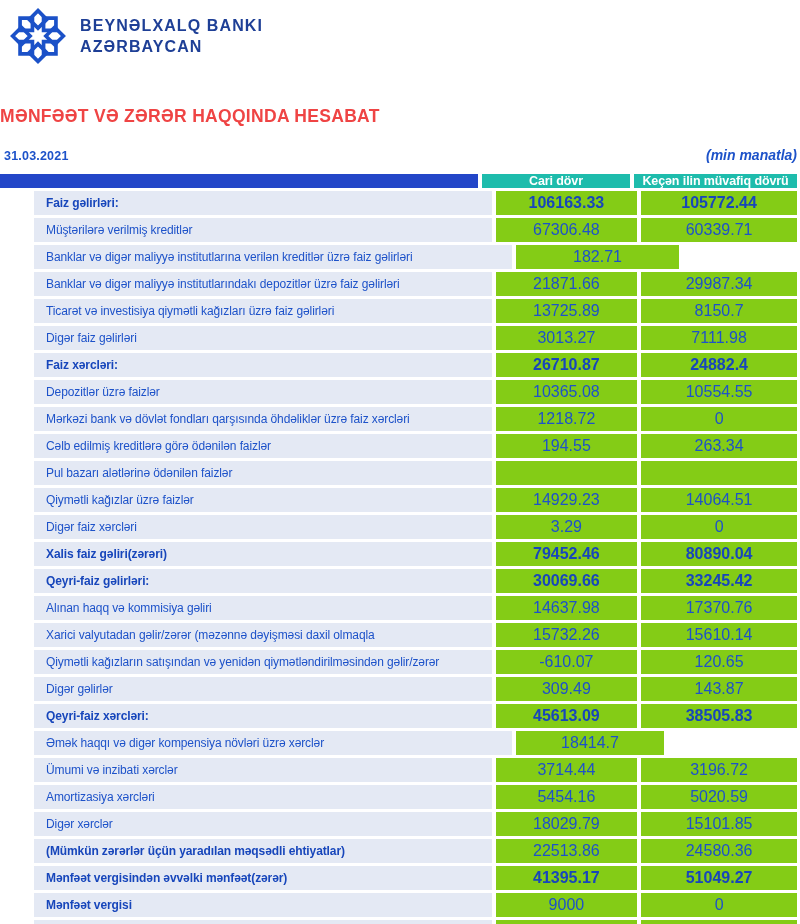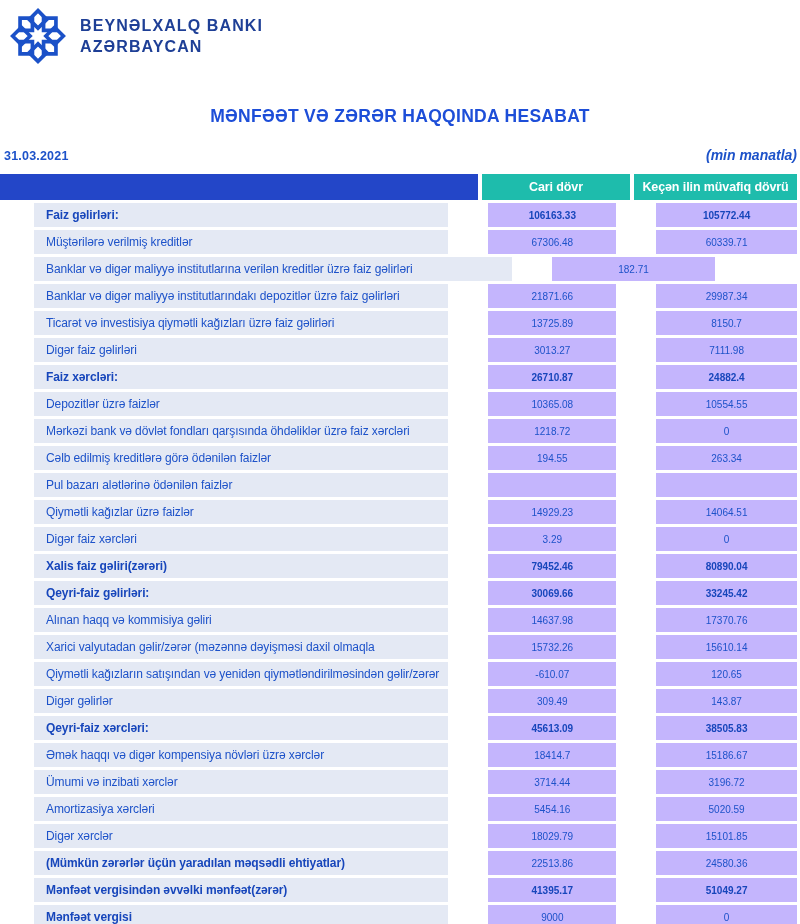--- a/index.html
+++ b/index.html
@@ -20,48 +20,48 @@
     color:#1e3f96;
     font-weight:700;
     font-size:16px;
     letter-spacing:1.1px;
     line-height:1.32;
     white-space:nowrap;
   }
   
   .title{
     position:absolute;top:106px;left:0;right:0;
-    margin:0;text-align:center;
-    color:#1d4ed8;
+    margin:0;
+    color:#ef4444;
     font-size:17.5px;font-weight:700;
     letter-spacing:.3px;
   }
   .meta{
     position:absolute;top:147px;left:4px;right:3px;
     display:flex;justify-content:space-between;align-items:flex-end;
     color:#1d52c9;
   }
   .meta .date{font-size:12.5px;font-weight:600;letter-spacing:.2px;}
   .meta .unit{font-size:14px;font-style:italic;font-weight:700;}
   
   .pnl-table{position:absolute;top:174px;left:0;width:797px;}
-  .thead{display:flex;gap:4px;height:26px;margin-bottom:3px;}
+  .thead{display:flex;gap:4px;height:14px;margin-bottom:3px;}
   .th{display:flex;align-items:center;justify-content:center;
       color:#ffffff;font-weight:600;font-size:12.5px;letter-spacing:-.1px;}
   .th-label{width:478px;background:#2346c8;}
   .th-cur{width:148px;background:#1ebcac;}
   .th-prev{width:163px;background:#1ebcac;}
   .row{display:flex;gap:4px;height:24px;margin-bottom:3px;padding-left:34px;}
   .cell{display:flex;align-items:center;box-sizing:border-box;color:#1d52c9;}
   .c-label{
     width:478px;background:#e4e9f4;
     padding-left:12px;font-size:12px;letter-spacing:-.1px;
     white-space:nowrap;overflow:hidden;
   }
-  .c-val{justify-content:center;background:#c4b5fd;font-size:10px;margin-left:36px;}
+  .c-val{justify-content:center;background:#84cc16;font-size:16px;}
   .c-cur{width:148px;}
   .c-prev{width:163px;}
   .bold-label .c-label{font-weight:700;color:#1746bb;}
   .bold-values .c-val{font-weight:700;color:#1746bb;}
 </style>
 </head>
 <body>
 
 <div class="page">
 
@@ -213,21 +213,20 @@
 
   <div class="row bold-label bold-values">
     <div class="cell c-label">Qeyri-faiz xərcləri:</div>
     <div class="cell c-val c-cur">45613.09</div>
     <div class="cell c-val c-prev">38505.83</div>
   </div>
 
   <div class="row">
     <div class="cell c-label">Əmək haqqı və digər kompensiya növləri üzrə xərclər</div>
     <div class="cell c-val c-cur">18414.7</div>
-    <div class="cell c-val c-prev">15186.67</div>
   </div>
 
   <div class="row">
     <div class="cell c-label">Ümumi və inzibati xərclər</div>
     <div class="cell c-val c-cur">3714.44</div>
     <div class="cell c-val c-prev">3196.72</div>
   </div>
 
   <div class="row">
     <div class="cell c-label">Amortizasiya xərcləri</div>

